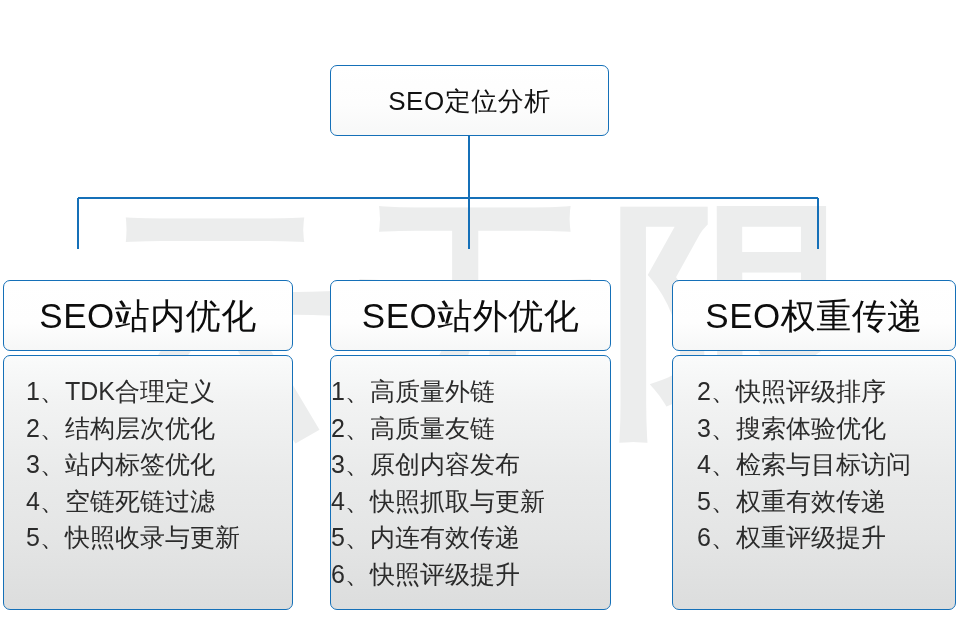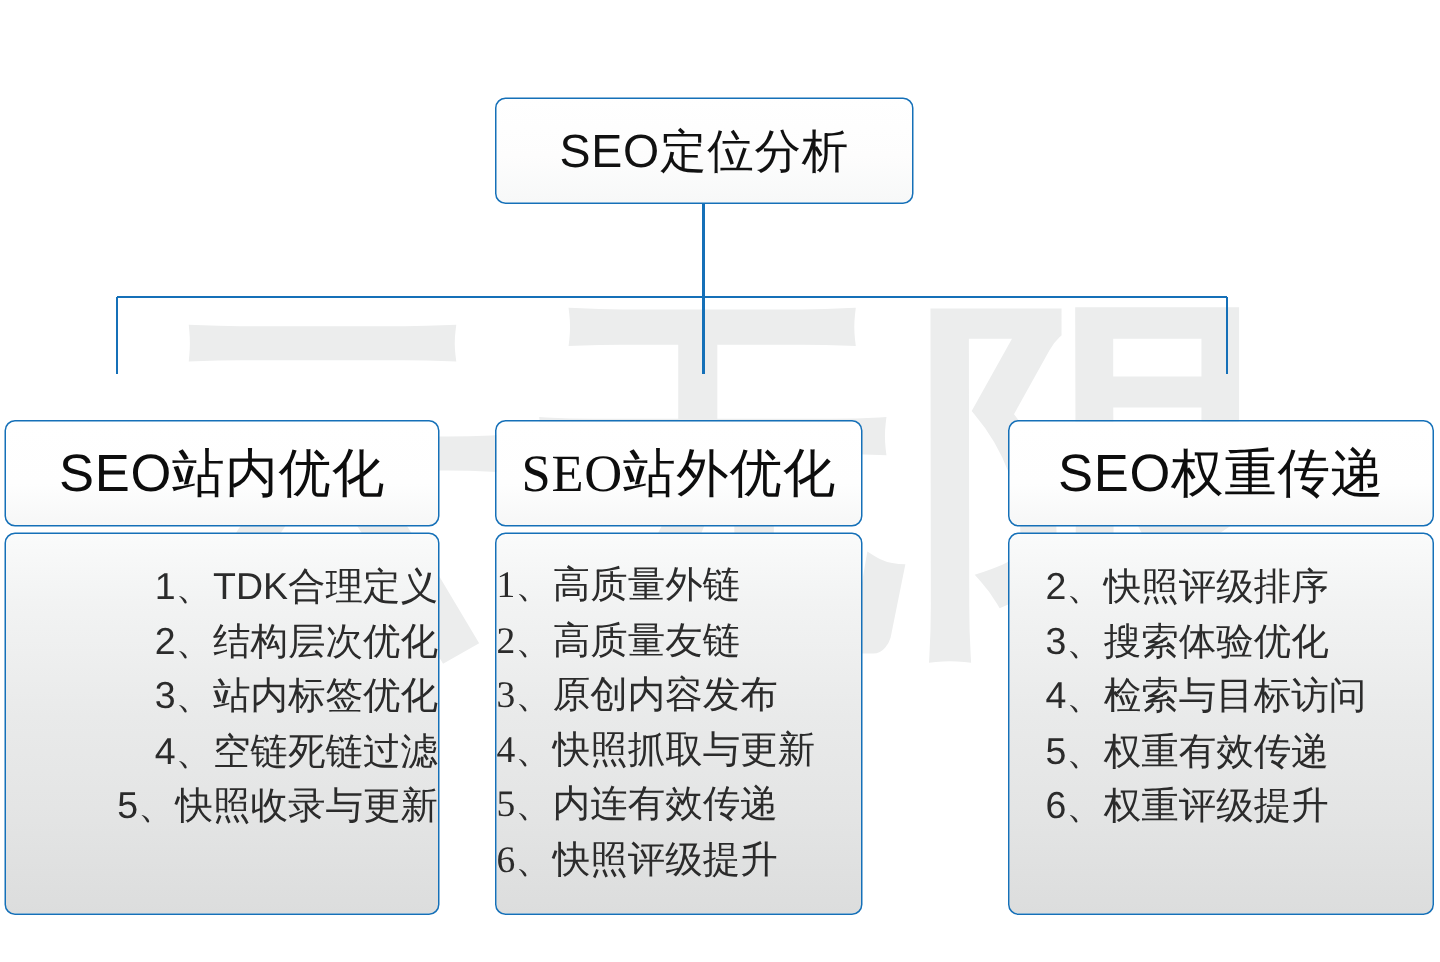--- a/index.html
+++ b/index.html
@@ -67,21 +67,21 @@
     box-sizing: border-box;
     border: 1.6px solid #1570b8;
     border-radius: 7px;
     background: linear-gradient(180deg, #ffffff 0%, #fdfdfd 55%, #f7f8f8 100%);
     display: flex;
     align-items: center;
     justify-content: center;
     z-index: 3;
   }
   .top-box .title {
-    font-size: 31px;
+    font-size: 26px;
     color: #111111;
     letter-spacing: 0.5px;
     font-weight: 400;
     line-height: 1;
   }
 
   
   .column {
     position: absolute;
     z-index: 3;
@@ -130,28 +130,28 @@
   .col-body li {
     font-size: 25px;
     color: #2b2b2b;
     line-height: 36.5px;
     white-space: nowrap;
     font-weight: 400;
   }
 
   
   #col-1 { left: 3px;   top: 248px; width: 290px; }
-  #col-2 { left: 330px; top: 248px; width: 245px; font-family: Liberation Serif, serif; }
+  #col-2 { left: 330px; top: 248px; width: 281px; }
   #col-3 { left: 672px; top: 248px; width: 284px; }
 
   #col-1 .col-body { height: 255px; }
   #col-2 .col-body { height: 255px; }
   #col-3 .col-body { height: 255px; }
 
-  #col-1 .col-body ol { padding-left: 22px; text-align: right; }
+  #col-1 .col-body ol { padding-left: 22px; }
   #col-2 .col-body ol { }
   #col-3 .col-body ol { padding-left: 24px; }
 </style>
 </head>
 <body>
 
 <div id="canvas">
 
   <div id="watermark">
     <span class="wm-text">云无限</span>

